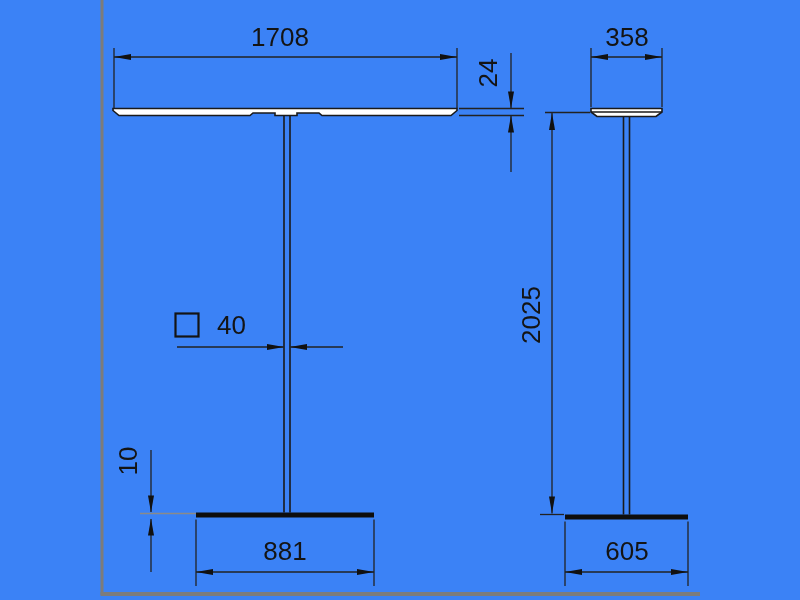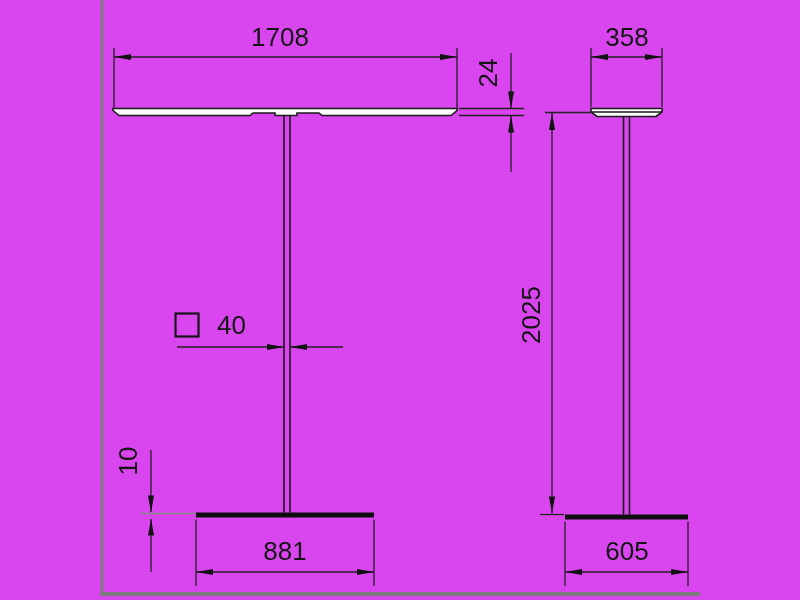--- a/index.html
+++ b/index.html
@@ -8,21 +8,21 @@
     background: #ffffff;
     width: 800px;
     height: 600px;
     overflow: hidden;
     font-family: "Liberation Sans", sans-serif;
   }
   .stage {
     position: relative;
     width: 800px;
     height: 600px;
-    background: #d946ef;
+    background: #3b82f6;
     text-align: right;
   }
   svg text {
     font-family: "Liberation Sans", sans-serif;
     font-size: 26px;
     fill: #141414;
   }
   .part {
     fill: #ffffff;
     stroke: #1a1a1a;

